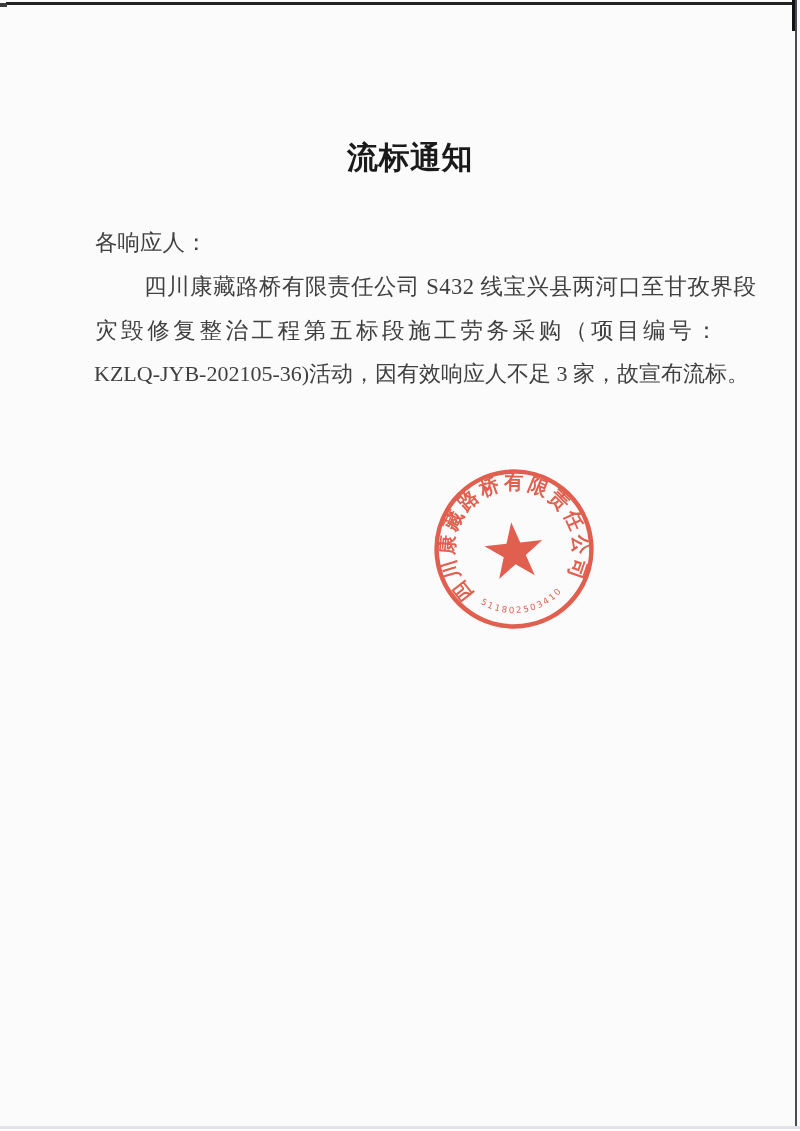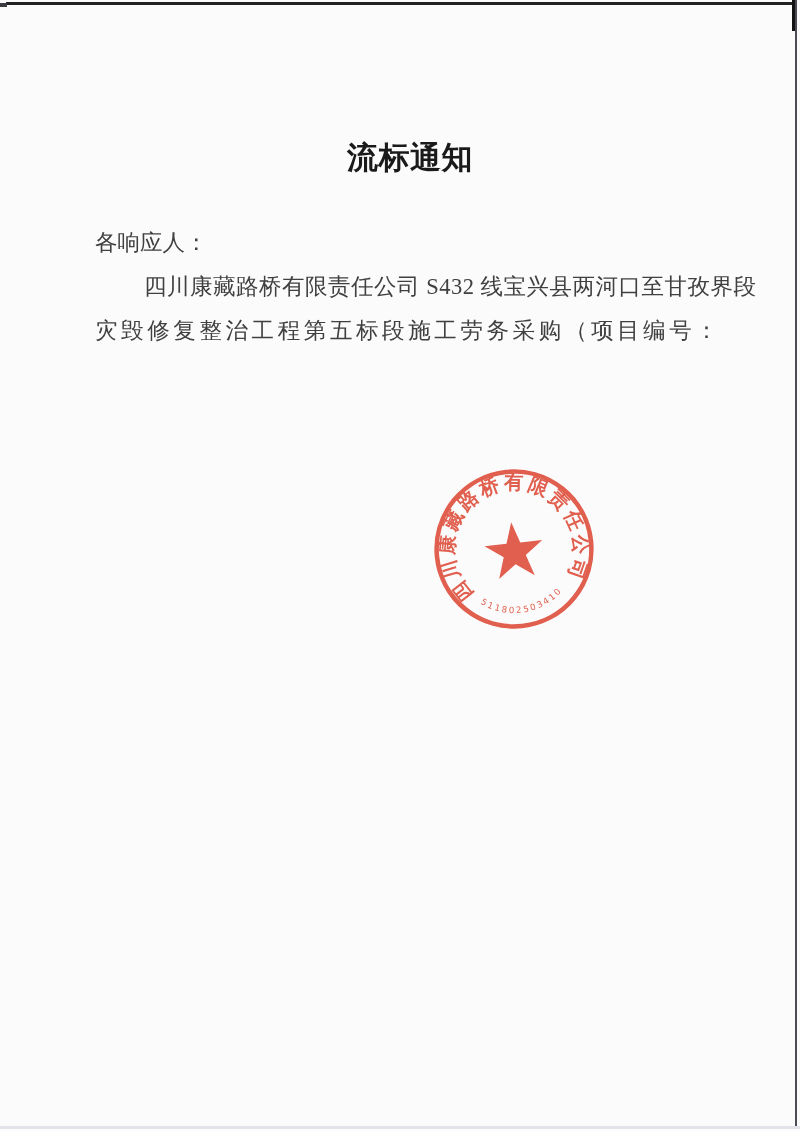--- a/index.html
+++ b/index.html
@@ -72,20 +72,21 @@
   <div class="edge-right-corner"></div>
   <div class="edge-right"></div>
   <div class="edge-bottom"></div>
 
   <h1 class="doc-title">流标通知</h1>
 
   <p class="txt salutation">各响应人：</p>
 
   <p class="txt line1">四川康藏路桥有限责任公司 S432 线宝兴县两河口至甘孜界段</p>
   <p class="txt line2">灾毁修复整治工程第五标段施工劳务采购（项目编号：</p>
+  <p class="txt line3">KZLQ-JYB-202105-36)活动，因有效响应人不足 3 家，故宣布流标。</p>
 
 
   <svg class="seal" viewBox="0 0 165 165">
     <defs>
       <path id="sealTextArc" d="M 40.8 124.2 A 59 59 0 1 1 124.2 124.2" fill="none"></path>
       <path id="sealNumArc" d="M 38 127 A 63 63 0 0 0 127 127" fill="none"></path>
     </defs>
     <circle cx="82.5" cy="82.5" r="76" fill="none" stroke-width="4.5" stroke="#e04a36"></circle>
     <polygon points="82.5,56 89.3,76.7 111,76.7 93.4,89.6 100.1,110.3 82.5,97.5 64.9,110.3 71.6,89.6 54,76.7 75.7,76.7" fill="#e04a36"></polygon>
     <text class="seal-text" fill="#e04a36">

